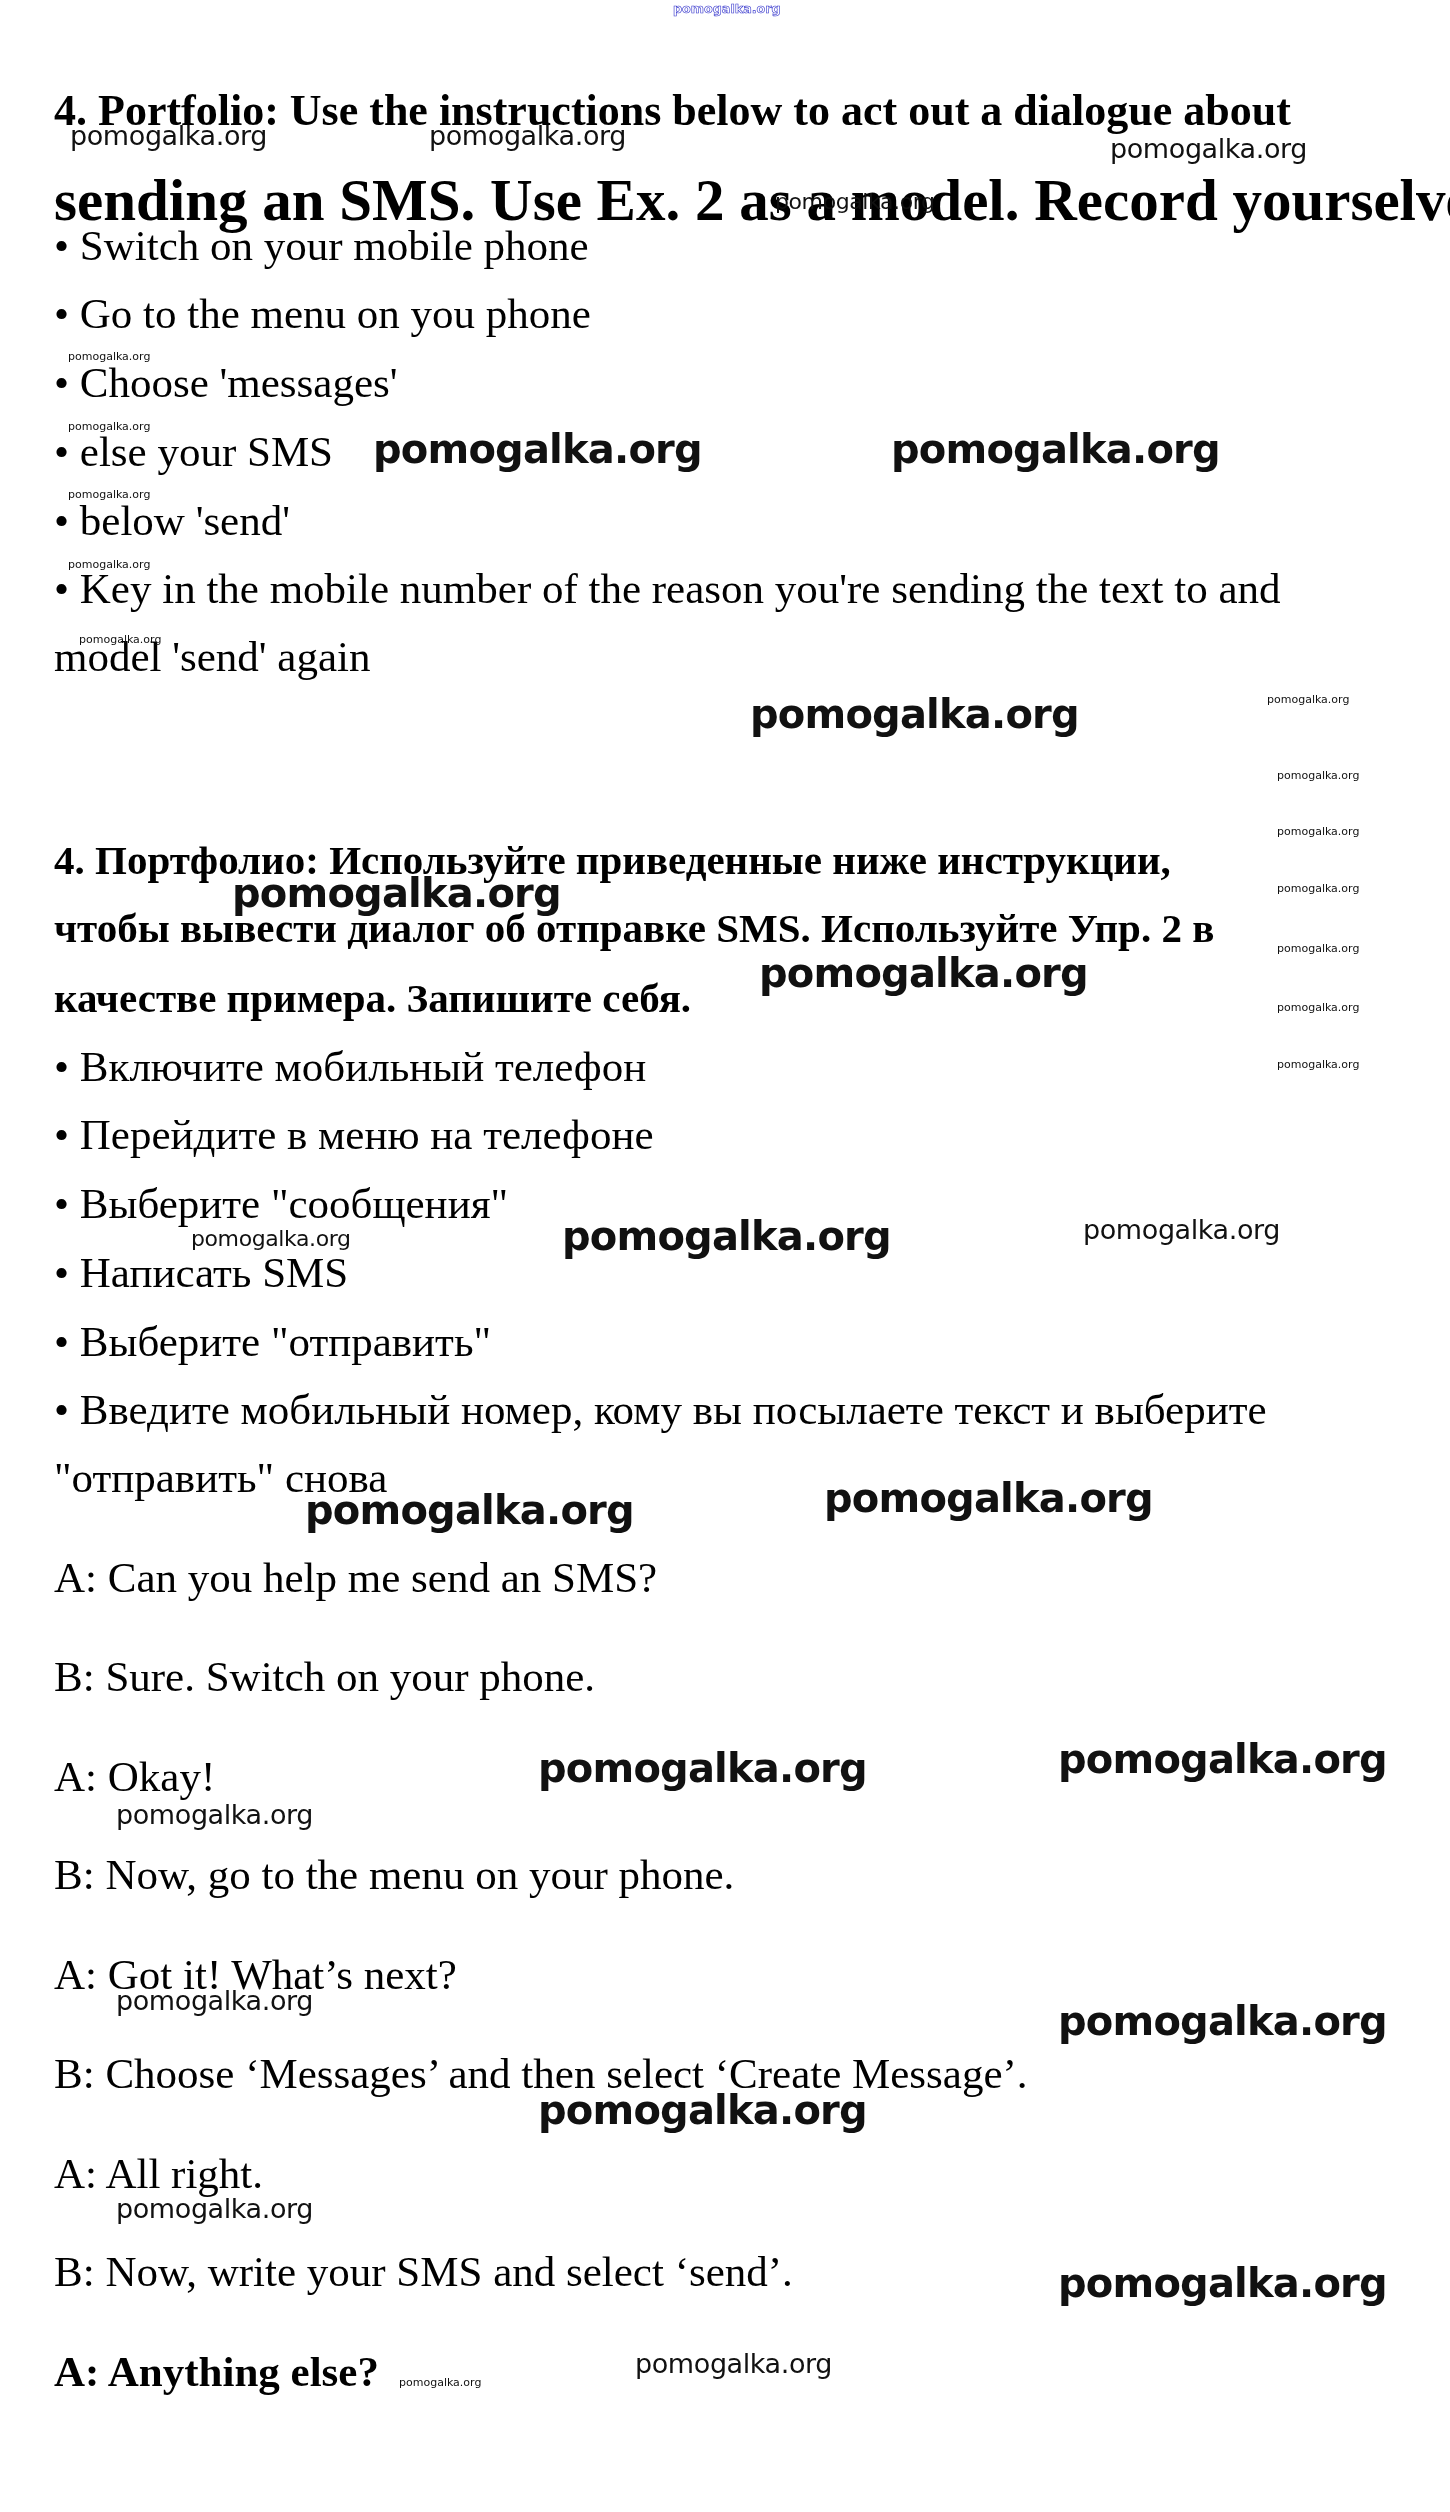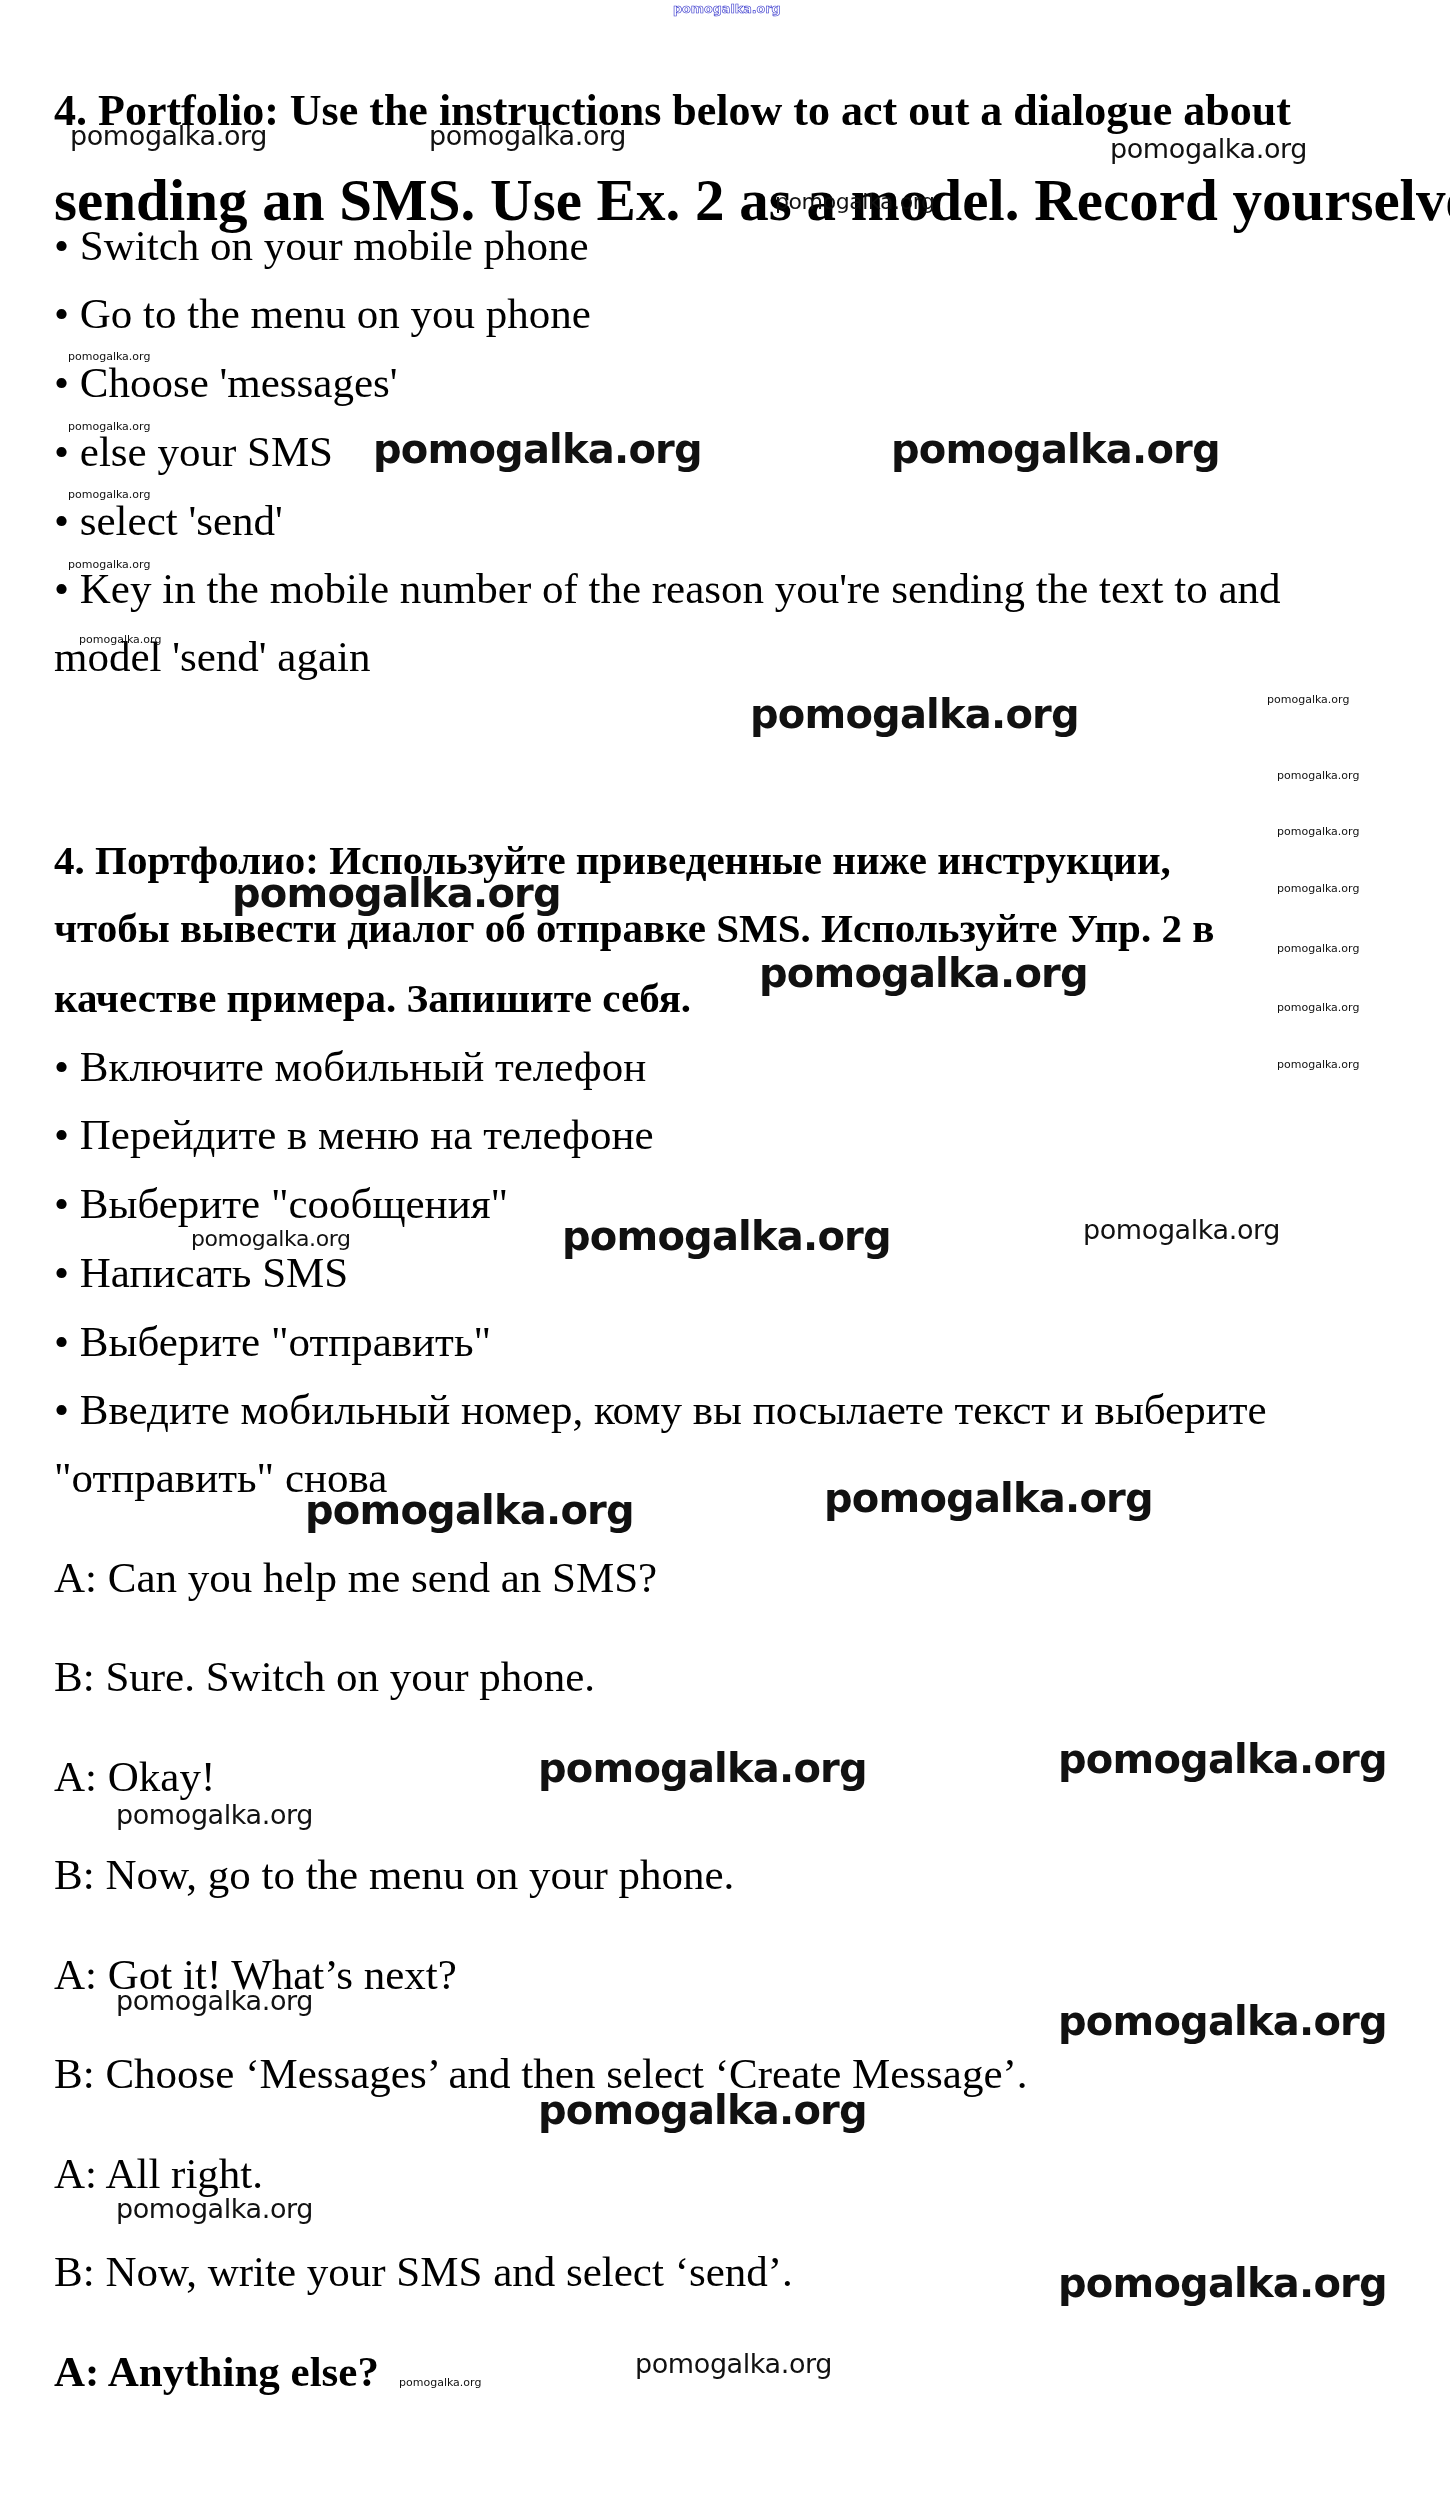--- a/index.html
+++ b/index.html
@@ -20,21 +20,21 @@
 <div class="wm wm-top" style="left:673px; top:3.2px;">pomogalka.org</div>
 
 <section>
   <div class="line bold" style="top:89px; font-size:44px;">4. Portfolio: Use the instructions below to act out a dialogue about</div>
   <div class="line bold" style="top:171px; font-size:59px;">sending an SMS. Use Ex. 2 as a model. Record yourselves.</div>
 
   <div class="line" style="top:224px;">• Switch on your mobile phone</div>
   <div class="line" style="top:292px;">• Go to the menu on you phone</div>
   <div class="line" style="top:361px;">• Choose 'messages'</div>
   <div class="line" style="top:430px;">• else your SMS</div>
-  <div class="line" style="top:499px;">• select 'send'</div>
+  <div class="line" style="top:499px;">• below 'send'</div>
   <div class="line" style="top:567px;">• Key in the mobile number of the reason you're sending the text to and</div>
   <div class="line" style="top:635px;">model 'send' again</div>
 </section>
 
 <section>
   <div class="line bold" style="top:840px; font-size:41px;">4. Портфолио: Используйте приведенные ниже инструкции,</div>
   <div class="line bold" style="top:908px; font-size:41px;">чтобы вывести диалог об отправке SMS. Используйте Упр. 2 в</div>
   <div class="line bold" style="top:978px; font-size:41px;">качестве примера. Запишите себя.</div>
 
   <div class="line" style="top:1045px;">• Включите мобильный телефон</div>

